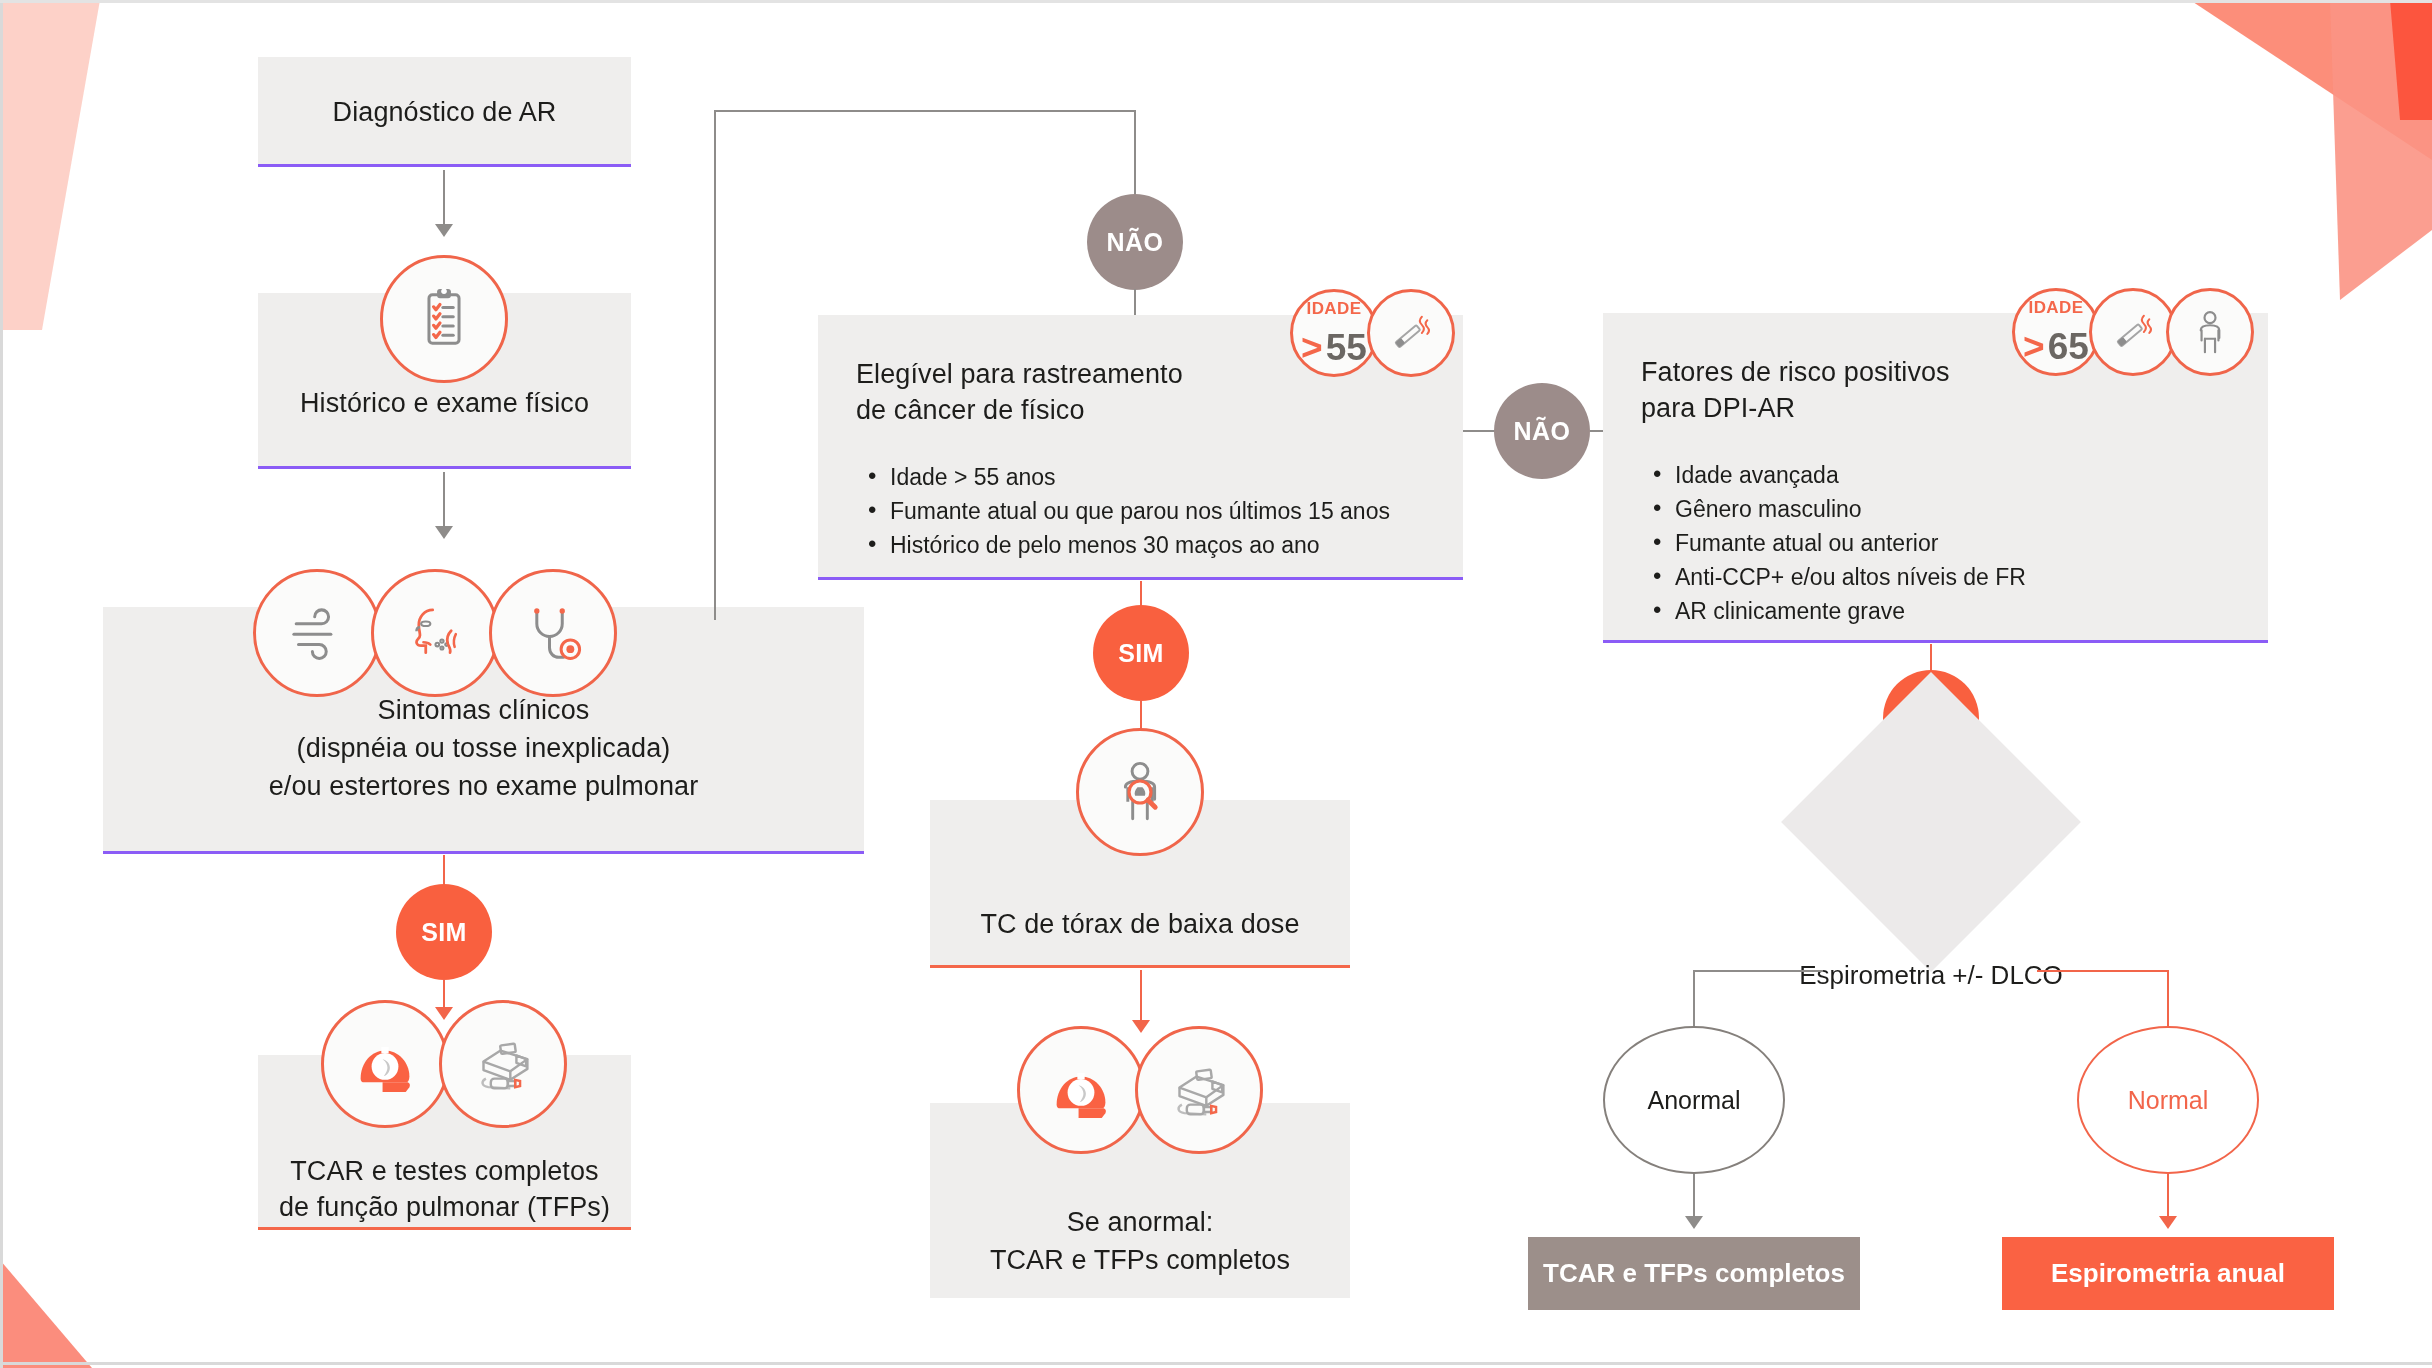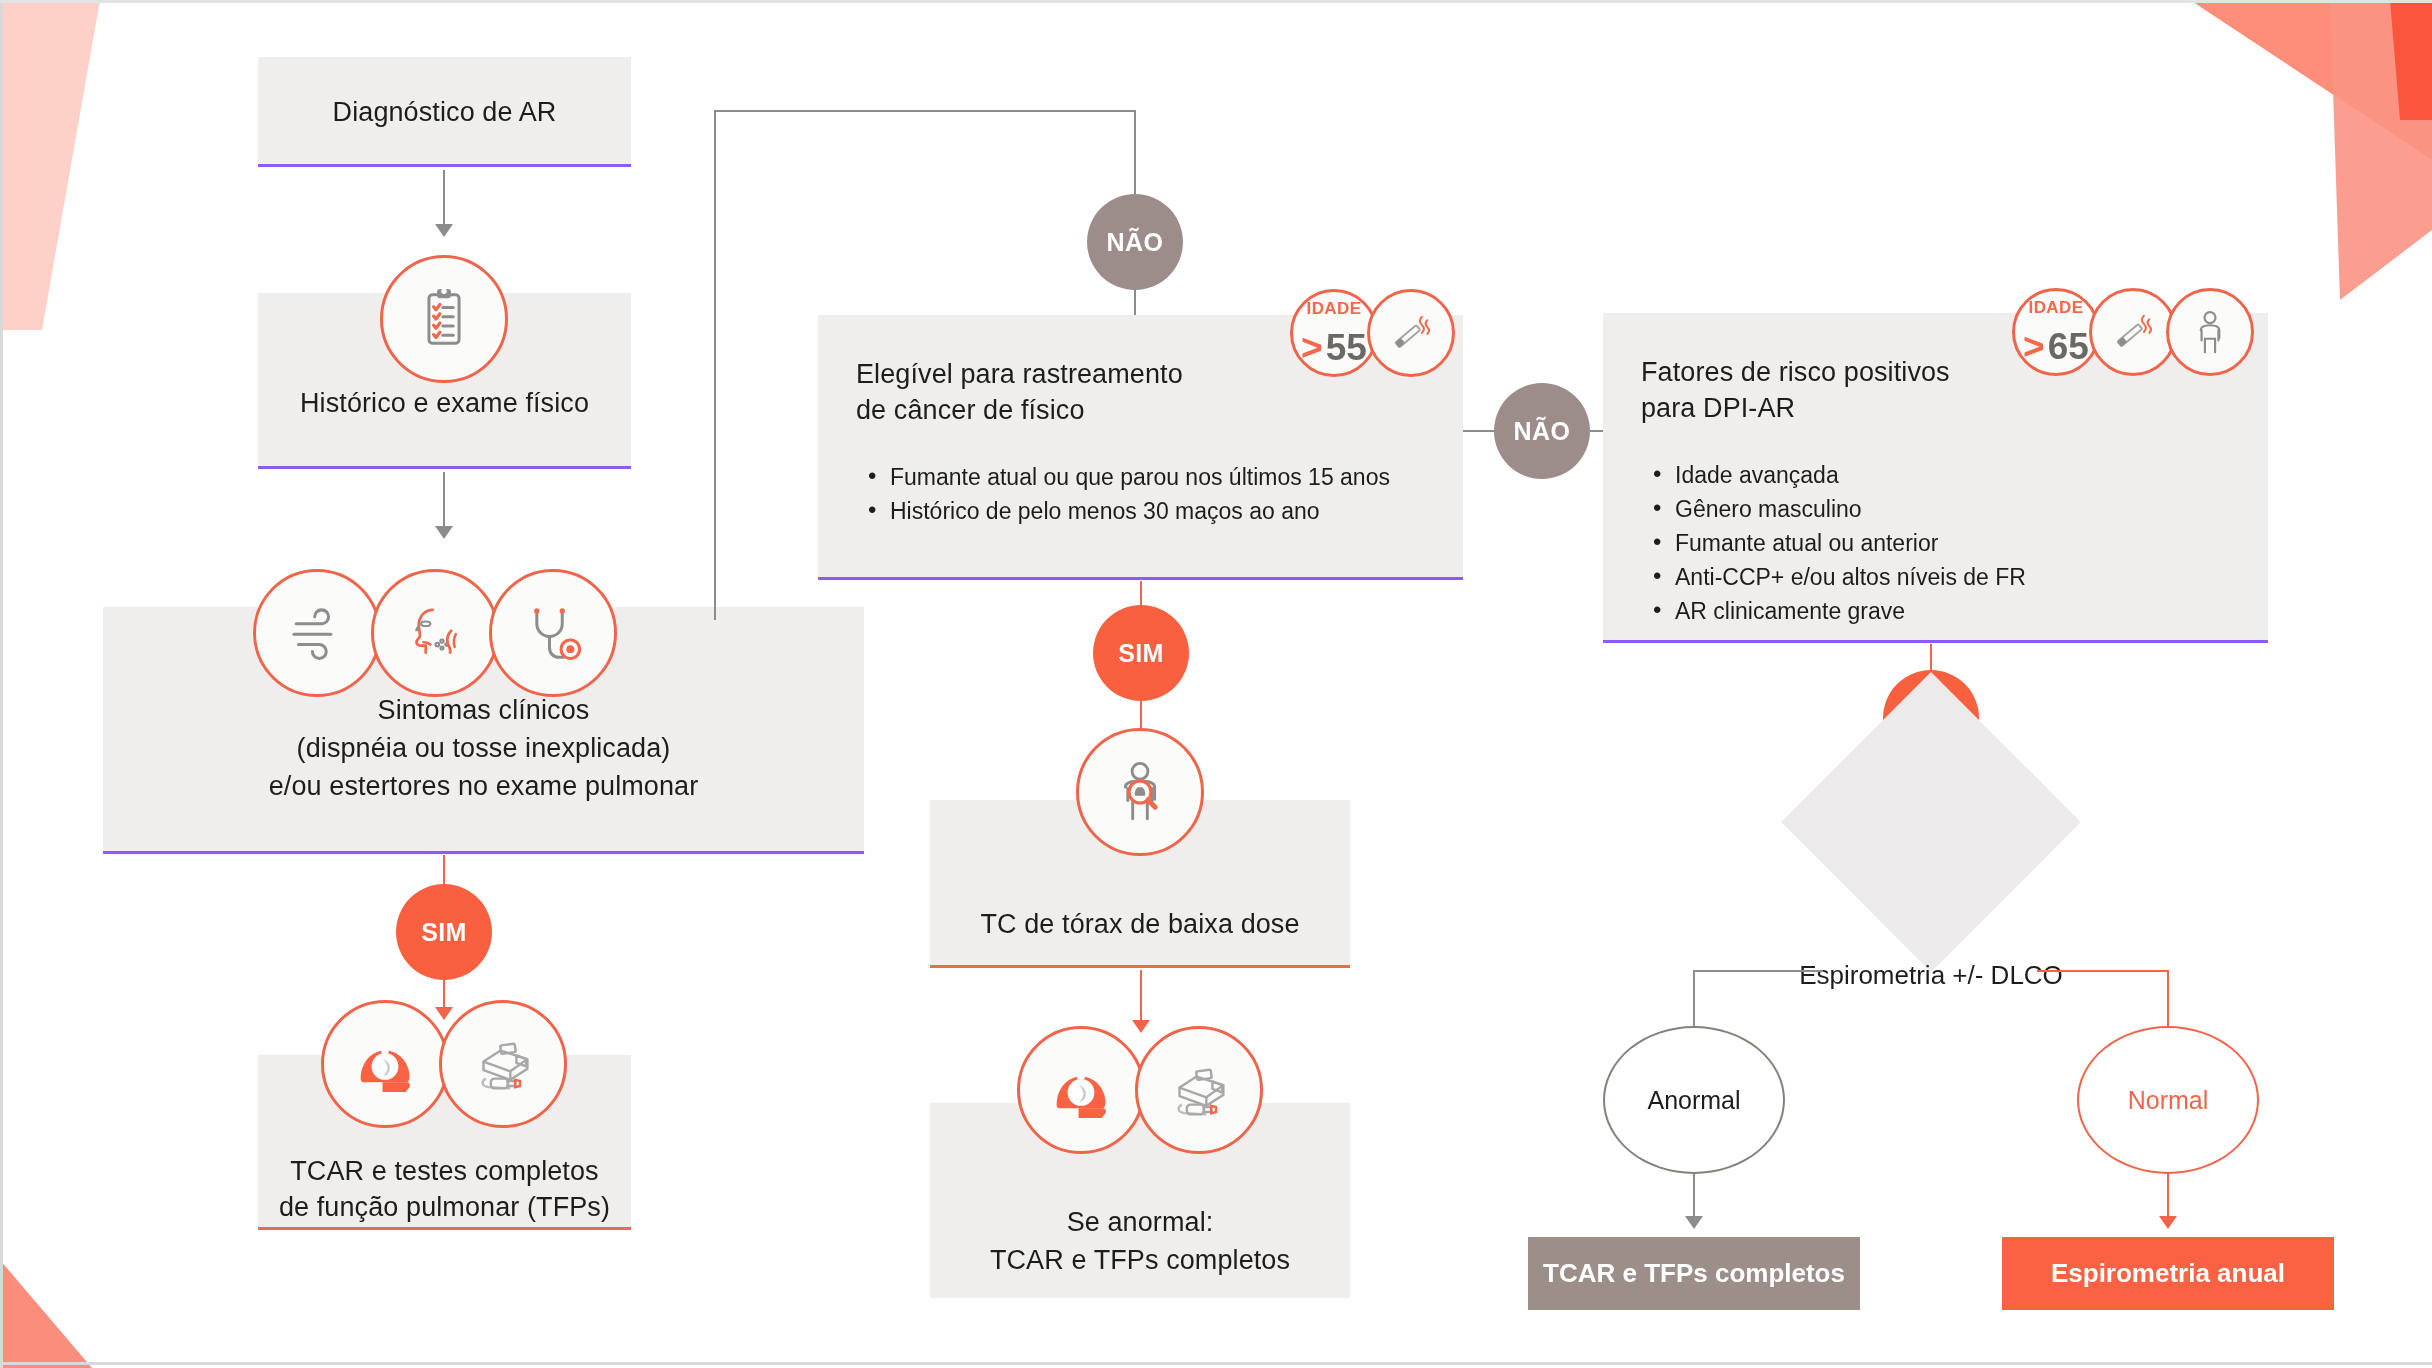--- a/index.html
+++ b/index.html
@@ -268,20 +268,21 @@
   <div class="badge nao" style="left:1087px;top:194px;width:96px;height:96px;">
     <span>NÃO</span>
   </div>
   <div class="ln" style="left:1134px;top:289px;width:2px;height:28px;"></div>
   <div class="arrow down" style="left:1126px;top:315px;"></div>
 
   <div class="box underline-grey" style="left:818px;top:315px;width:645px;height:265px;">
     <div class="box-title left" style="top:40px;left:38px;right:auto;">Elegível para rastreamento</div>
     <div class="box-title left" style="top:76px;left:38px;right:auto;">de câncer de físico</div>
     <ul class="bullets" style="left:44px;top:145px;">
+      <li>Idade &gt; 55 anos</li>
       <li>Fumante atual ou que parou nos últimos 15 anos</li>
       <li>Histórico de pelo menos 30 maços ao ano</li>
     </ul>
   </div>
 
   <div class="icirc small" style="left:1290px;top:289px;width:88px;height:88px;">
     <div class="age-badge">
       <span class="lbl">IDADE</span>
       <span class="val"><span class="gt">&gt;</span><span>55</span></span>
     </div>

